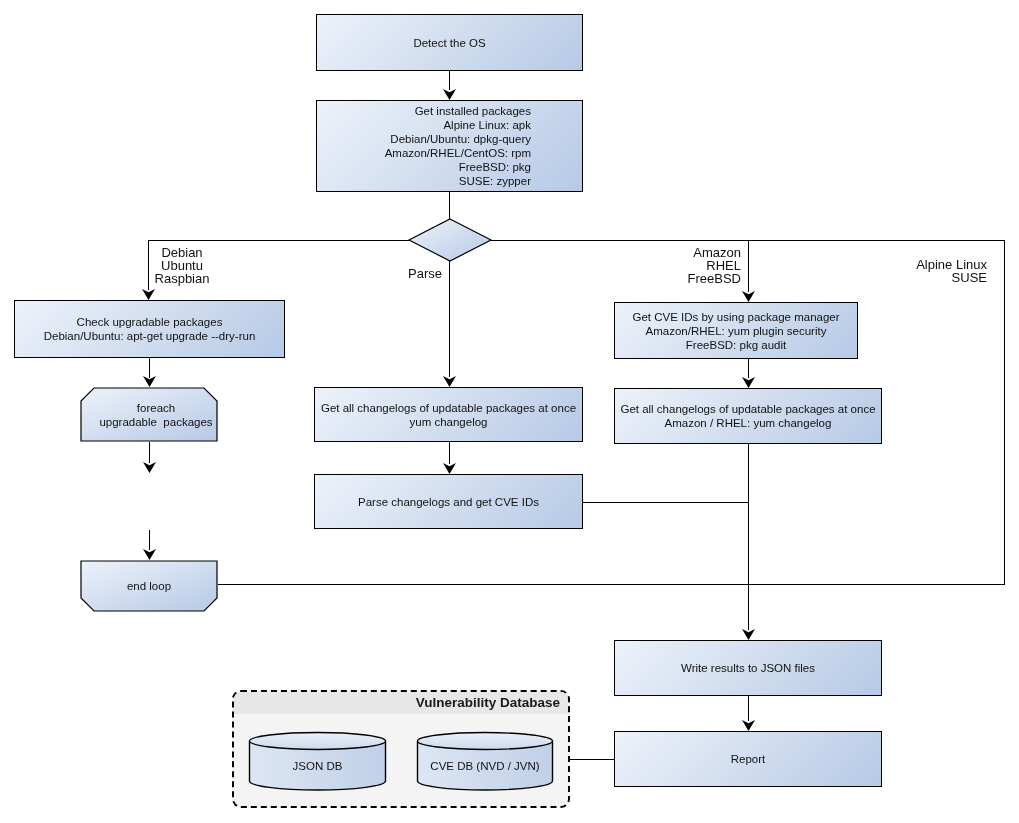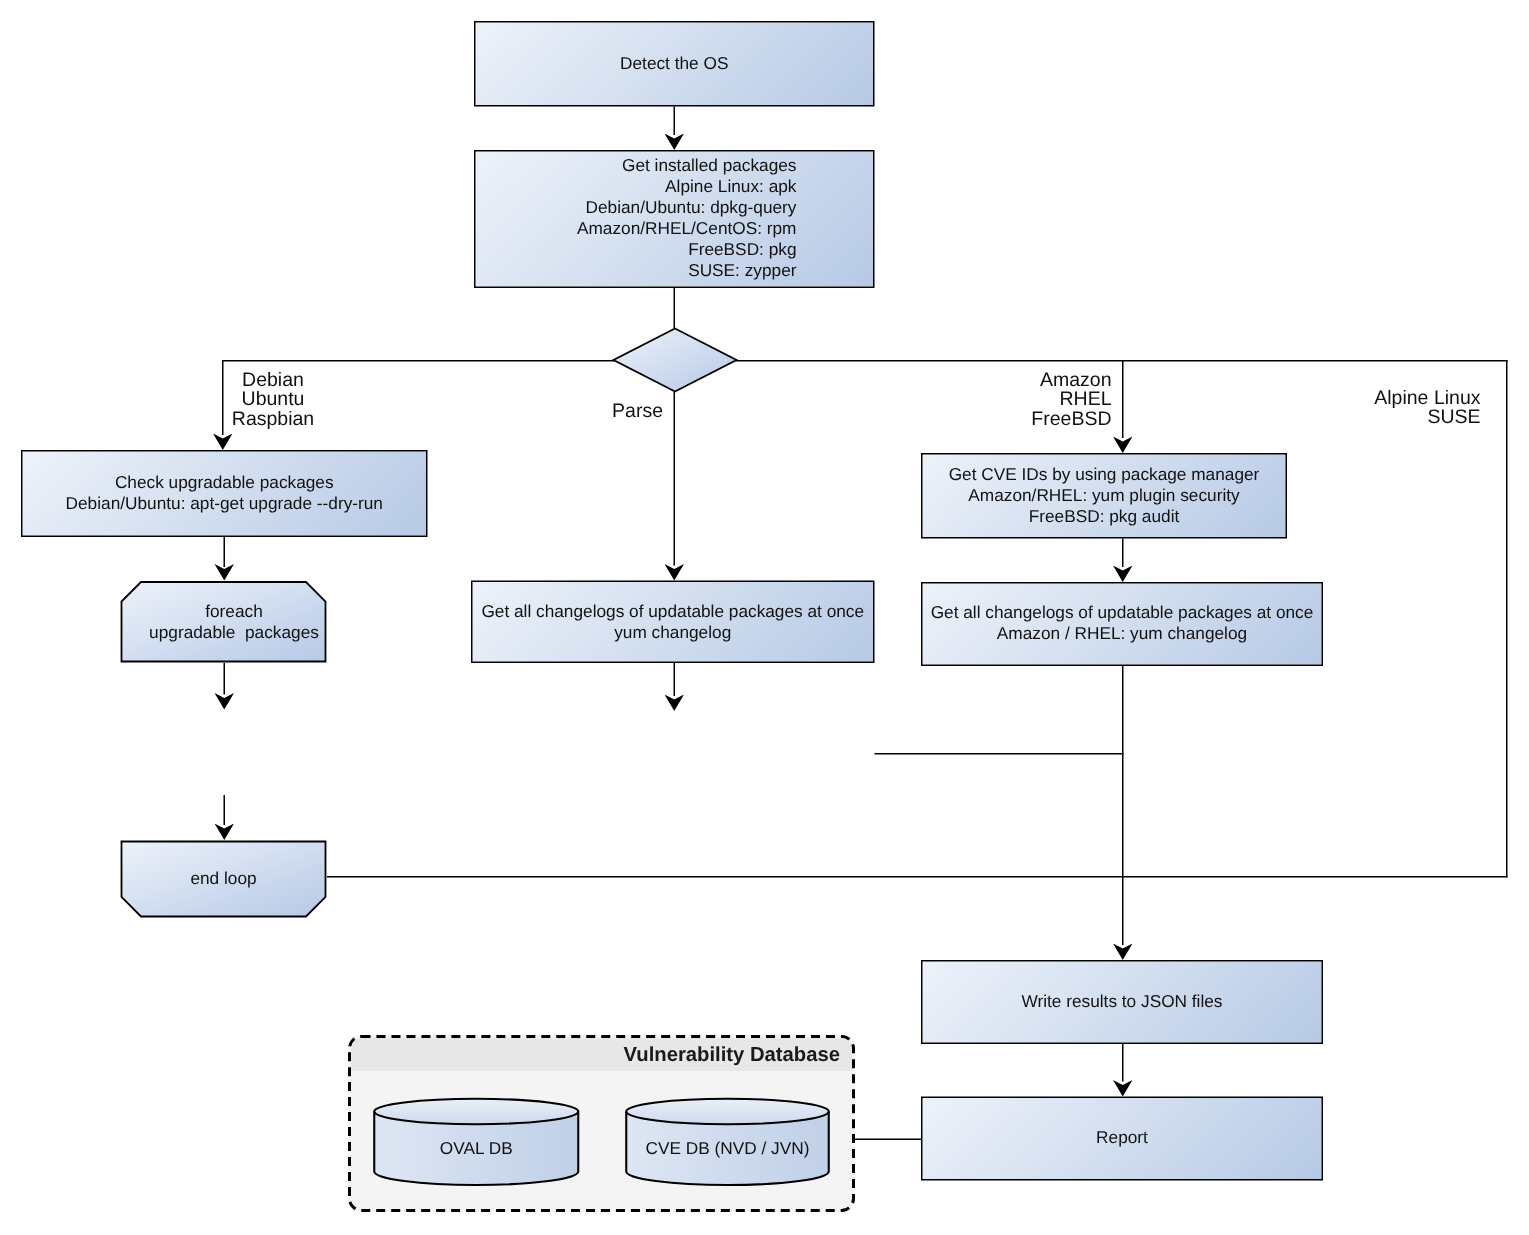--- a/index.html
+++ b/index.html
@@ -104,20 +104,21 @@
 FreeBSD: pkg
 SUSE: zypper</div>
 
   <div class="process" style="left:14px;top:300px;width:271px;height:58px">Check upgradable packages
 Debian/Ubuntu: apt-get upgrade --dry-run</div>
 
 
   <div class="process" style="left:314px;top:387px;width:269px;height:55px">Get all changelogs of updatable packages at once
 yum changelog</div>
 
+  <div class="process" style="left:314px;top:474px;width:269px;height:55px">Parse changelogs and get CVE IDs</div>
 
   <div class="process" style="left:614px;top:302px;width:244px;height:57px">Get CVE IDs by using package manager
 Amazon/RHEL: yum plugin security
 FreeBSD: pkg audit</div>
 
   <div class="process" style="left:614px;top:388px;width:268px;height:56px">Get all changelogs of updatable packages at once
 Amazon / RHEL: yum changelog</div>
 
   <div class="process" style="left:614px;top:640px;width:268px;height:56px">Write results to JSON files</div>
 
@@ -164,21 +165,21 @@
   <div class="dbbox">
     <div class="band"></div>
     <div class="title">Vulnerability Database</div>
   </div>
 
   <div class="shape" style="left:248px;top:731px;width:139px;height:60px">
     <svg width="139" height="60">
       <path d="M1.5 10 v40 a68 9 0 0 0 136 0 v-40" fill="url(#gCylBody)" stroke="#000" stroke-width="1.4"></path>
       <ellipse cx="69.5" cy="10" rx="68" ry="8.5" fill="url(#gCylTop)" stroke="#000" stroke-width="1.4"></ellipse>
     </svg>
-    <div class="overlay cyl">OVAL DB</div>
+    <div class="overlay cyl">JSON DB</div>
   </div>
 
   <div class="shape" style="left:416px;top:731px;width:138px;height:60px">
     <svg width="138" height="60">
       <path d="M1.5 10 v40 a67.5 9 0 0 0 135 0 v-40" fill="url(#gCylBody)" stroke="#000" stroke-width="1.4"></path>
       <ellipse cx="69" cy="10" rx="67.5" ry="8.5" fill="url(#gCylTop)" stroke="#000" stroke-width="1.4"></ellipse>
     </svg>
     <div class="overlay cyl">CVE DB (NVD / JVN)</div>
   </div>
 

